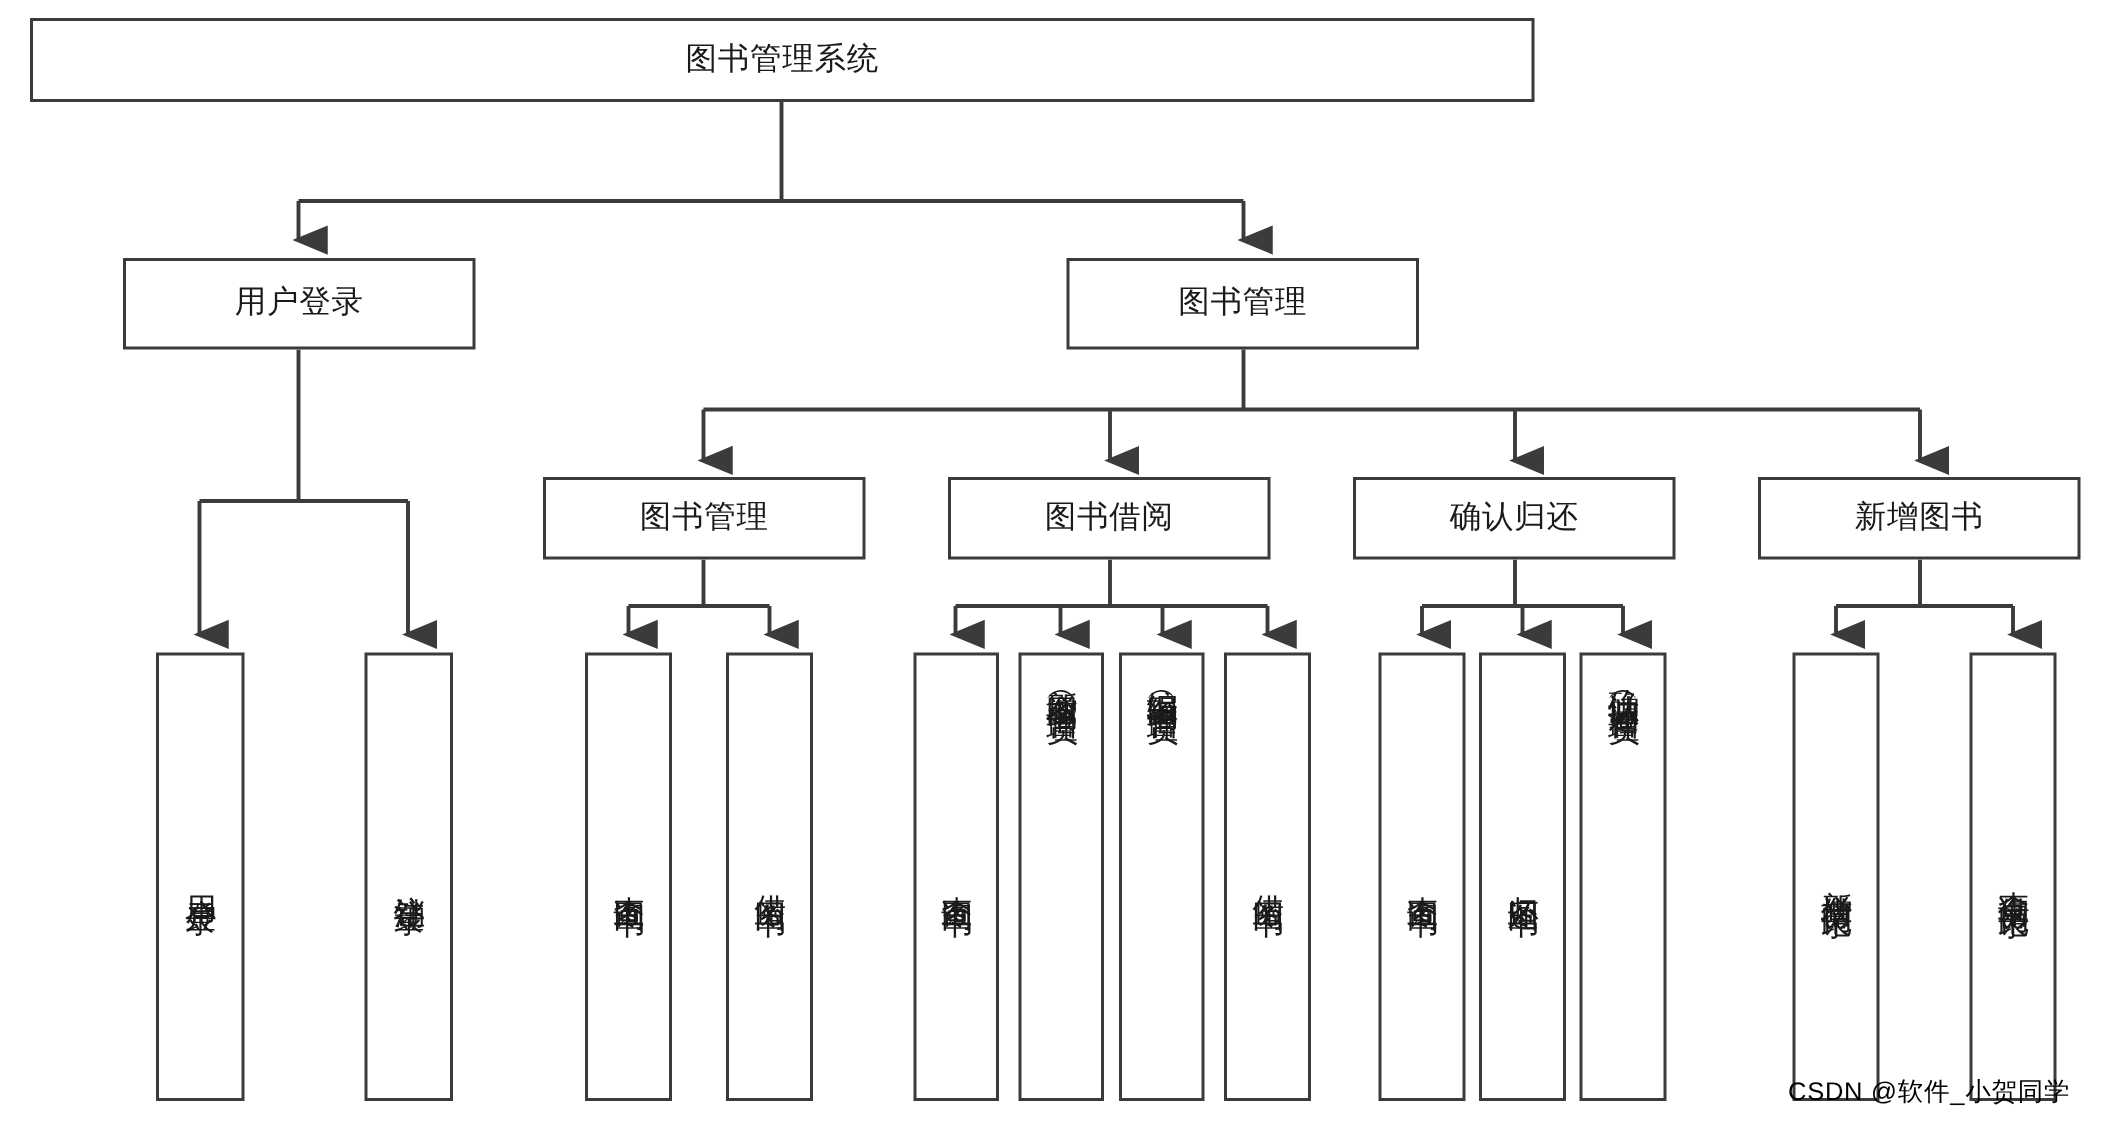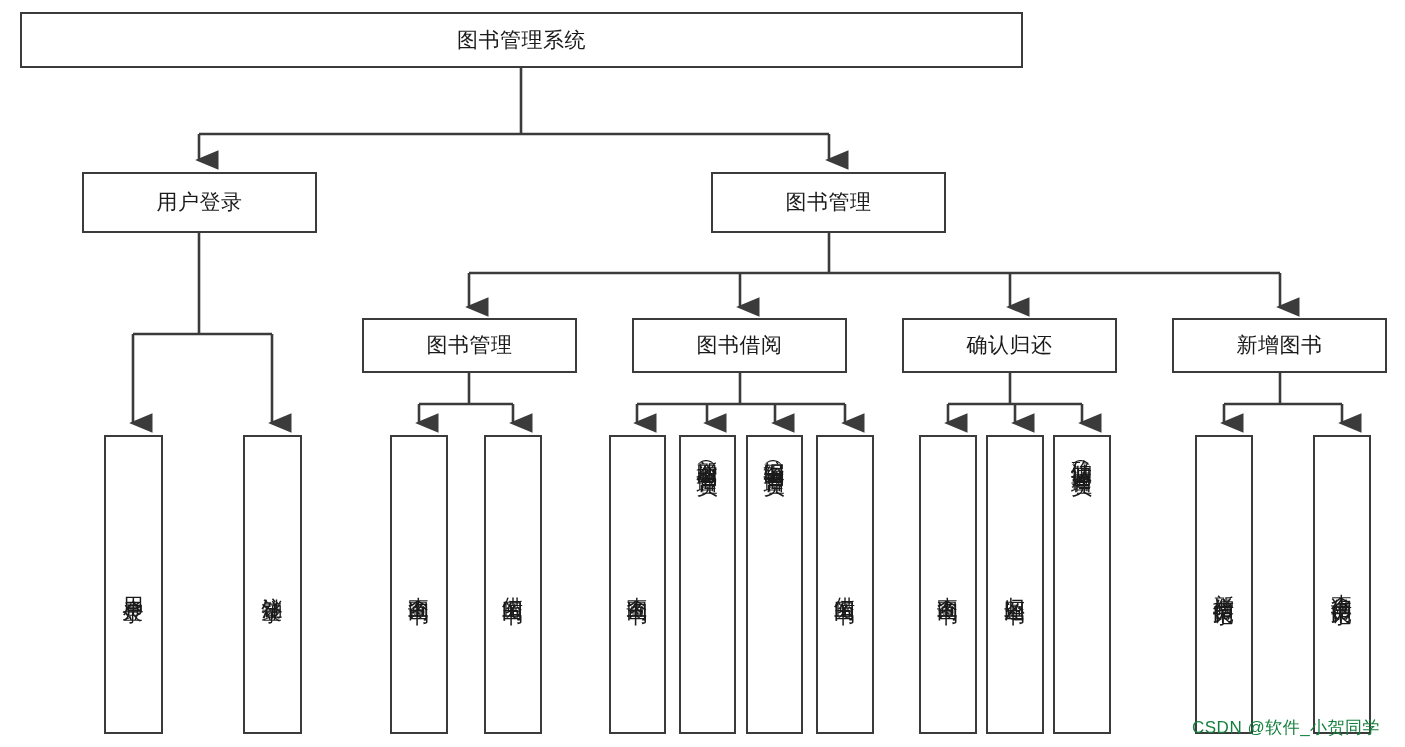--- a/index.html
+++ b/index.html
@@ -57,21 +57,21 @@
     line-height: 1;
     margin: 0 auto;
   }
   .v-center {
     align-items: center;
     padding-top: 0;
   }
   .watermark {
     position: absolute;
     font-size: 17px;
-    color: #15803d;
+    color: #000000;
     white-space: nowrap;
     letter-spacing: 0.5px;
   }
 </style>
 </head>
 <body>
 
 <div id="canvas">
 
   <svg class="connectors" viewBox="0 0 1405 747" xmlns="http://www.w3.org/2000/svg">

